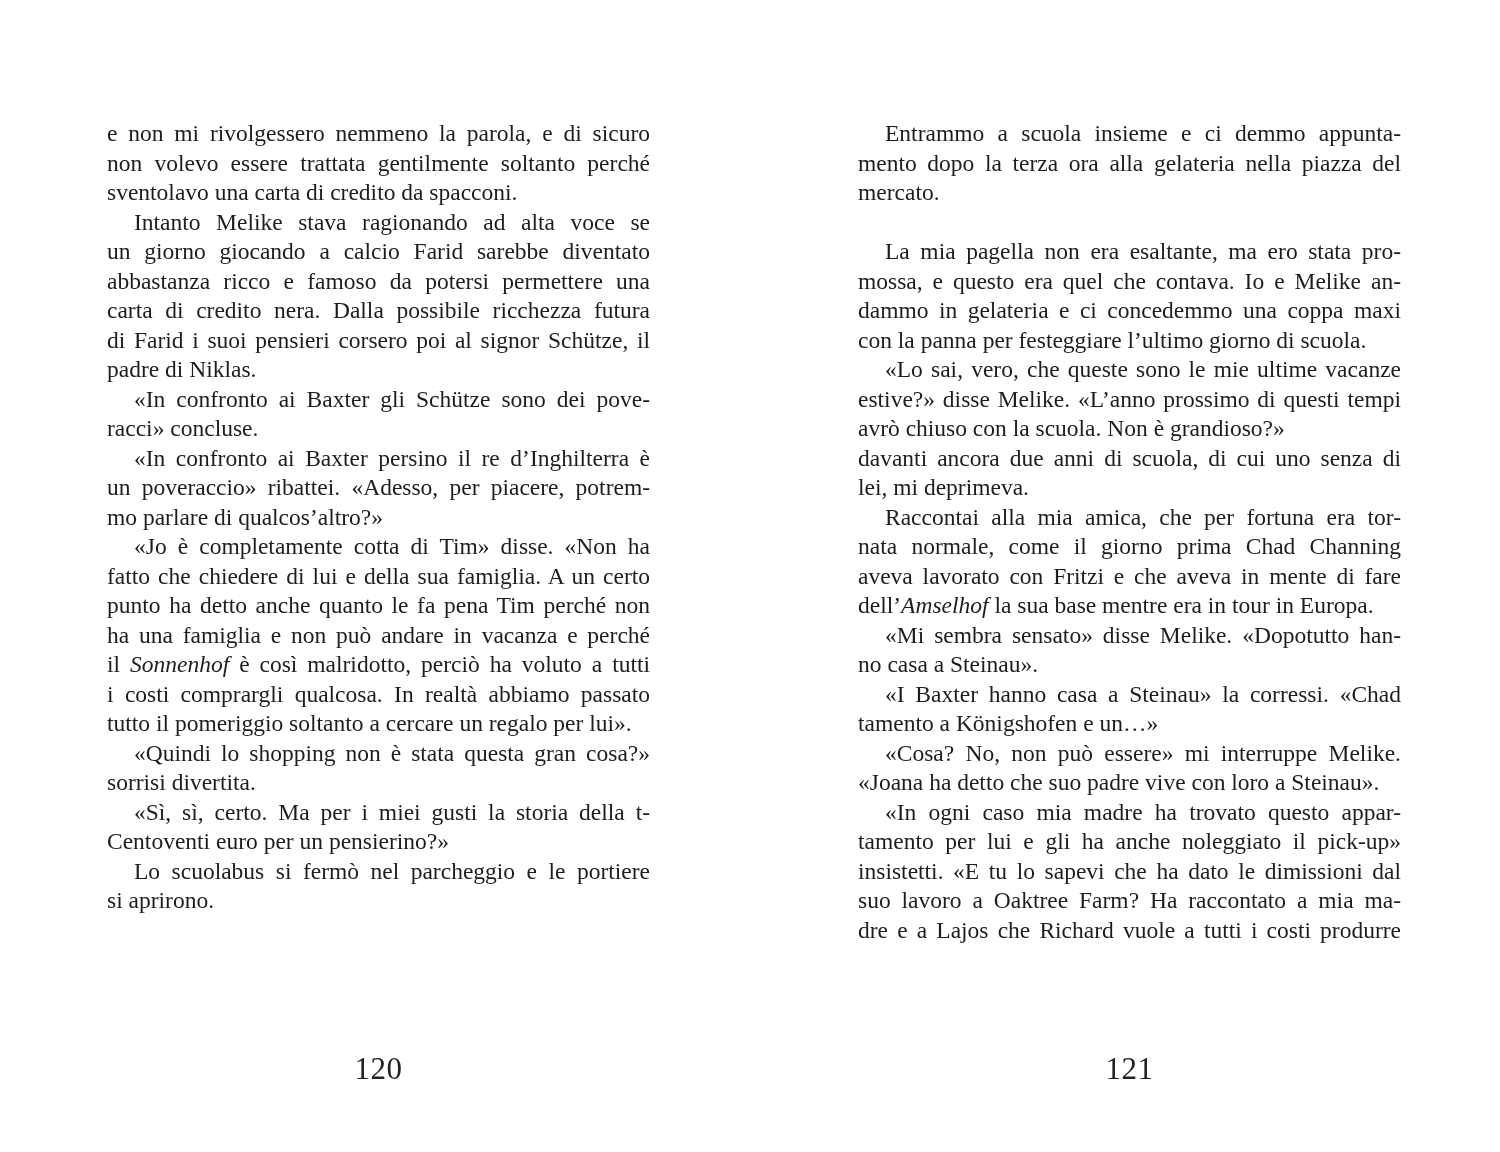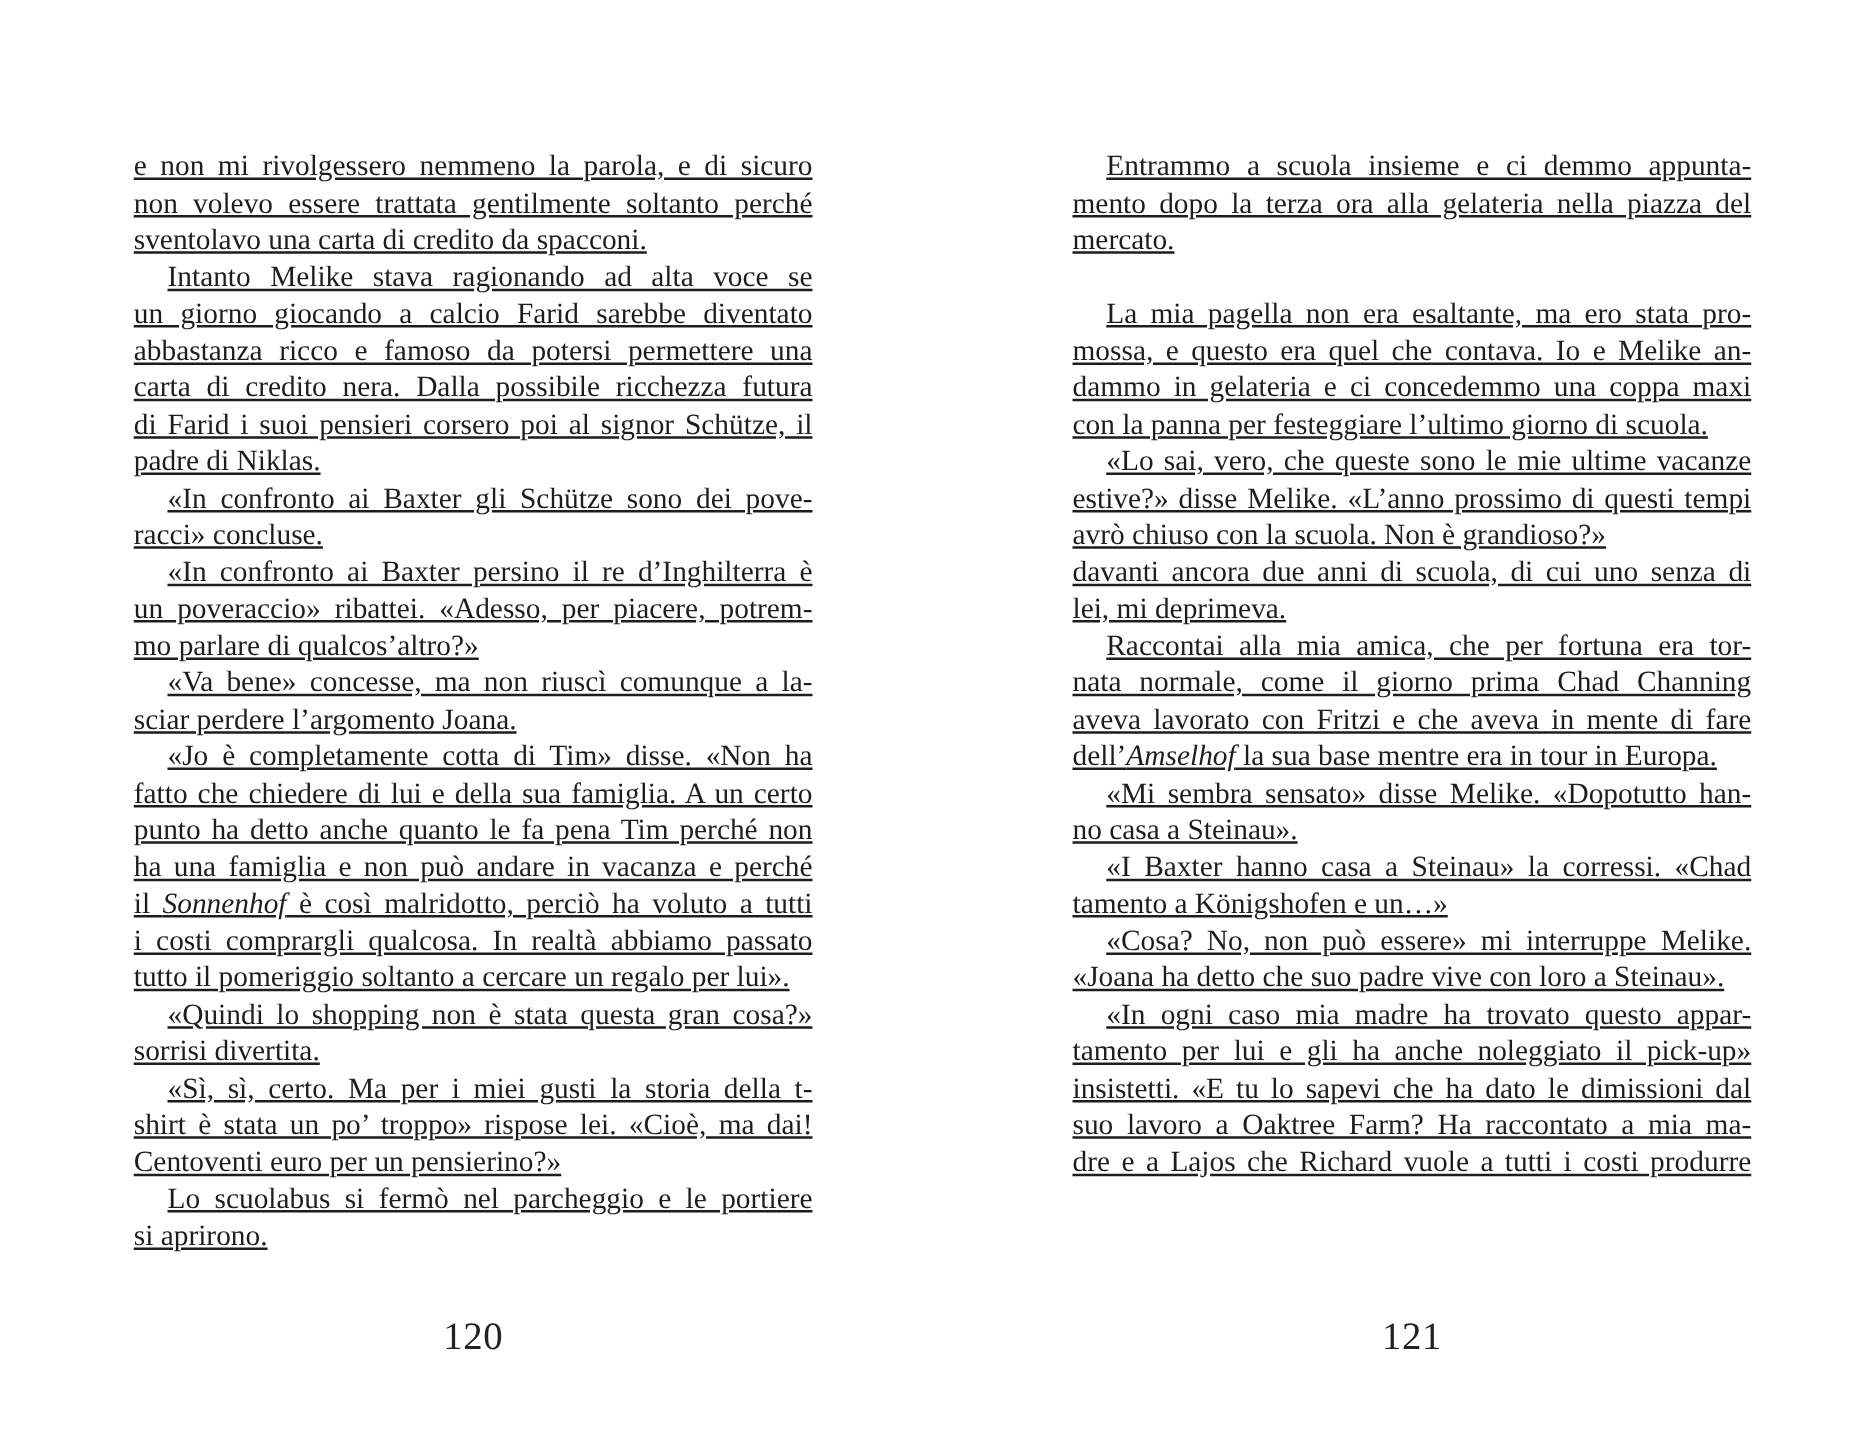--- a/index.html
+++ b/index.html
@@ -11,21 +11,20 @@
     overflow: hidden;
     font-family: "Liberation Serif", "DejaVu Serif", serif;
     color: #1d1d1d;
   }
   .book { position: absolute; inset: 0; }
   .page {
     position: absolute;
     top: 119px;
     width: 543px;
     height: 980px;
-    text-decoration: underline;
   }
   #page-left  { left: 107px; }
   #page-right { left: 858px; }
   .text-block { width: 100%; }
   .line {
     font-size: 23.5px;
     line-height: 29.5px;
     text-align: justify;
     text-align-last: justify;
     white-space: normal;
@@ -68,39 +67,34 @@
         <div class="para">
           <div class="line ind">«In confronto ai Baxter gli Schütze sono dei pove-</div>
           <div class="line end">racci» concluse.</div>
         </div>
         <div class="para">
           <div class="line ind">«In confronto ai Baxter persino il re d’Inghilterra è</div>
           <div class="line">un poveraccio» ribattei. «Adesso, per piacere, potrem-</div>
           <div class="line end">mo parlare di qualcos’altro?»</div>
         </div>
         <div class="para">
-          <div class="line ind">«Va bene» concesse, ma non riuscì comunque a la-</div>
-          <div class="line end">sciar perdere l’argomento Joana.</div>
-        </div>
-        <div class="para">
           <div class="line ind">«Jo è completamente cotta di Tim» disse. «Non ha</div>
           <div class="line">fatto che chiedere di lui e della sua famiglia. A un certo</div>
           <div class="line">punto ha detto anche quanto le fa pena Tim perché non</div>
           <div class="line">ha una famiglia e non può andare in vacanza e perché</div>
           <div class="line">il <i>Sonnenhof</i> è così malridotto, perciò ha voluto a tutti</div>
           <div class="line">i costi comprargli qualcosa. In realtà abbiamo passato</div>
           <div class="line end">tutto il pomeriggio soltanto a cercare un regalo per lui».</div>
         </div>
         <div class="para">
           <div class="line ind">«Quindi lo shopping non è stata questa gran cosa?»</div>
           <div class="line end">sorrisi divertita.</div>
         </div>
         <div class="para">
           <div class="line ind">«Sì, sì, certo. Ma per i miei gusti la storia della t-</div>
-          <div class="line">shirt è stata un po’ troppo» rispose lei. «Cioè, ma dai!</div>
           <div class="line end">Centoventi euro per un pensierino?»</div>
         </div>
         <div class="para">
           <div class="line ind">Lo scuolabus si fermò nel parcheggio e le portiere</div>
           <div class="line end">si aprirono.</div>
         </div>
       </div>
     <div class="folio">120</div>
   </section>
 

